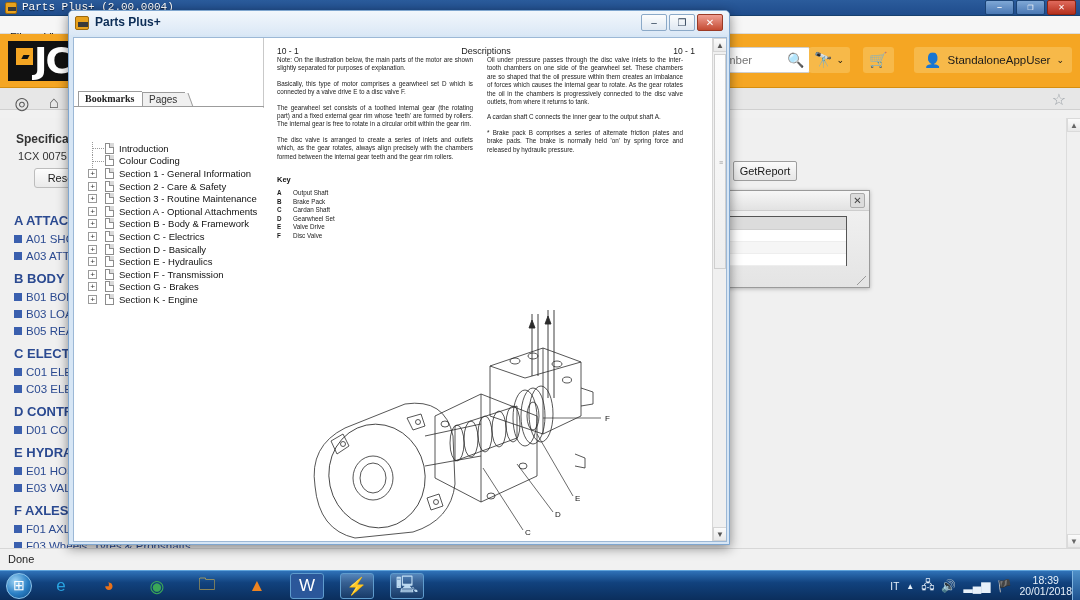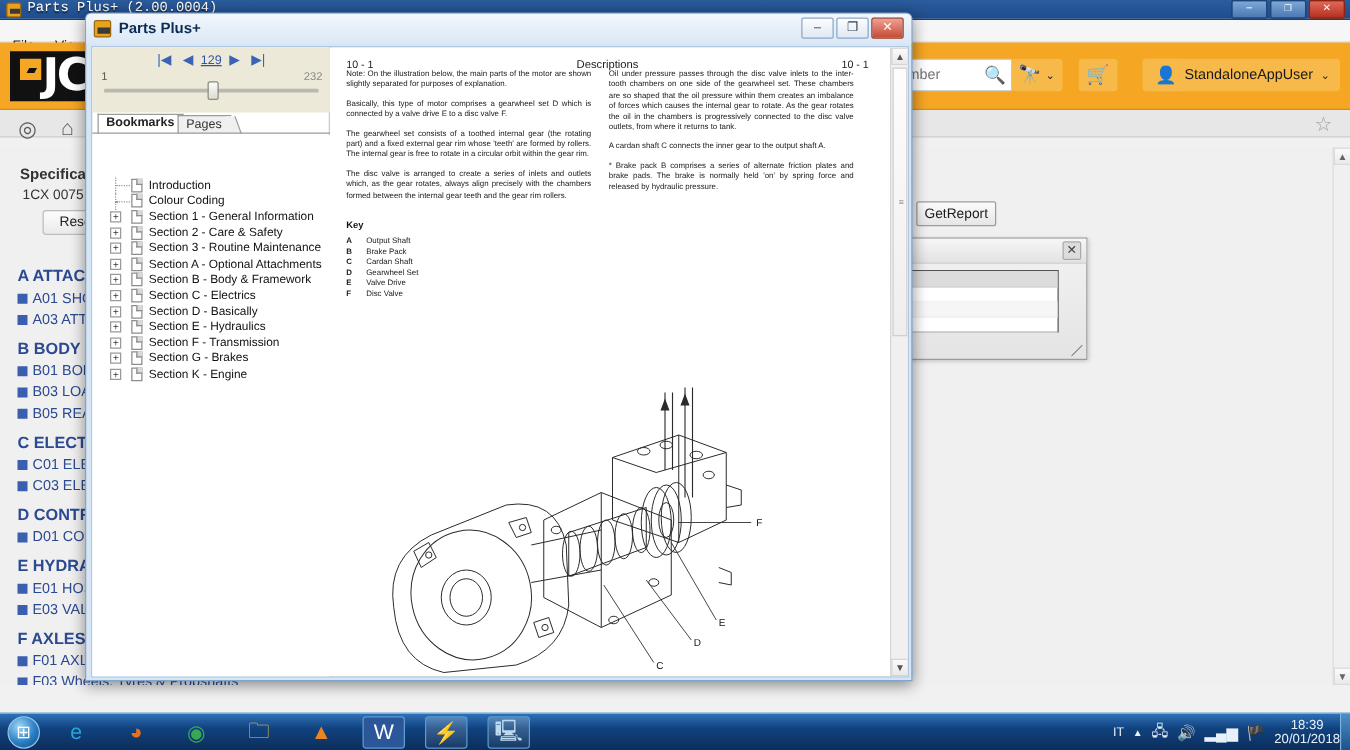--- a/index.html
+++ b/index.html
@@ -234,21 +234,21 @@
   }
   .tabs-row {
     position:absolute; left:0; top:53px; width:190px; height:16px;
   }
   .tab {
     position:absolute; top:1px; height:15px; font-size:10px; color:#222;
     padding:0 8px 0 6px; line-height:14px;
     border-left:1px solid #9c9c9c; border-top:1px solid #9c9c9c;
     background:#fff;
   }
-  .tab.active { font-weight:bold; top:0; height:16px; }
+  .tab.active { font-weight:bold; top:0; height:16px;font-family:Liberation Serif, serif; }
   .tab.inactive { background:#f0f0f0; color:#333; }
   .tab::after{
     content:""; position:absolute; right:-6px; top:0; width:7px; height:100%;
     border-right:1px solid #9c9c9c; transform:skewX(20deg); background:inherit;
   }
   .tabs-underline {
     position:absolute; left:0; top:68px; width:190px; height:1px; background:#9c9c9c;
   }
 
   .bm-tree {
@@ -490,50 +490,40 @@
       <div class="r"></div>
     </div>
     <div class="dlg-grip"></div>
   </div>
 
   <div class="bg-vscroll">
     <div class="sb-arrow">▲</div>
     <div class="sb-arrow bot">▼</div>
   </div>
 
+  <div class="bg-status">
+    <span>Done</span>
+  </div>
 </div>
 
 <div id="pp-window">
   <div class="pp-titlebar">
     <div class="pp-tb-icon"></div>
     <div class="pp-title">Parts Plus+</div>
     <div class="pp-wbtns">
       <div class="pp-wbtn">–</div>
       <div class="pp-wbtn">❐</div>
       <div class="pp-wbtn close">✕</div>
     </div>
   </div>
 
   <div class="pp-body">
 
     <div class="pp-left">
 
-      <div class="pager-panel">
-        <div class="pager-row">
-          <span class="nav">|◀</span>
-          <span class="nav">◀</span>
-          <span class="pgnum">129</span>
-          <span class="nav">▶</span>
-          <span class="nav">▶|</span>
-        </div>
-        <div class="pg-min">1</div>
-        <div class="pg-max">232</div>
-        <div class="pg-track"></div>
-        <div class="pg-thumb"></div>
-      </div>
 
       <div class="tabs-row">
         <div class="tab active" style="left:4px">Bookmarks</div>
         <div class="tab inactive" style="left:68px">Pages</div>
       </div>
       <div class="tabs-underline"></div>
 
       <div class="bm-tree">
         <div class="bm-row">
             <i class="bm-vert"></i>

